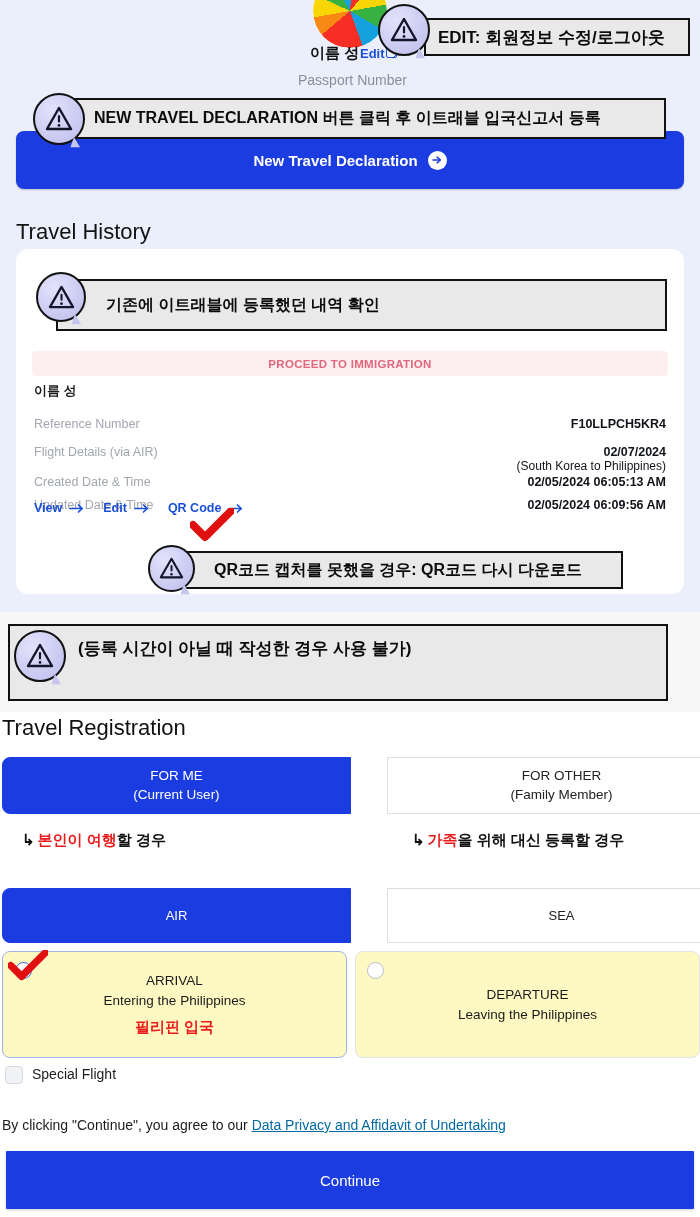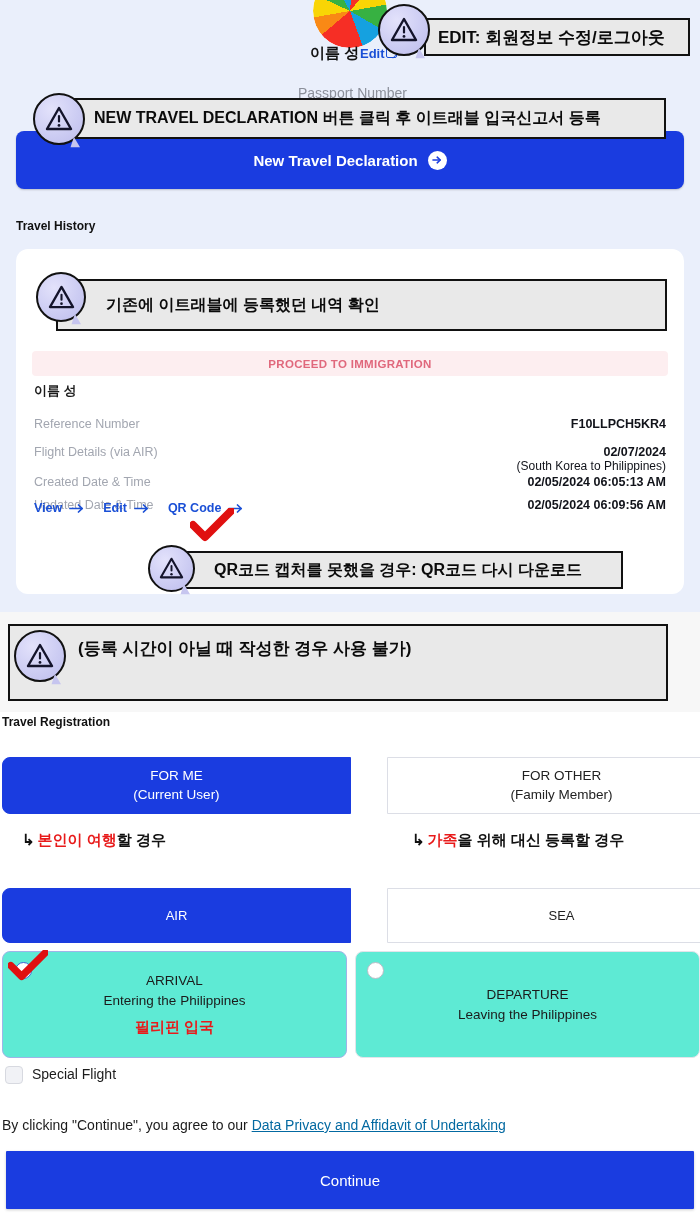--- a/index.html
+++ b/index.html
@@ -73,21 +73,21 @@
   .edit-ext::after {
     content: "";
     position: absolute; left: 2px; top: 2px;
     width: 7px; height: 7px;
     border-top: 1.6px solid #1a4fd6;
     border-right: 1.6px solid #1a4fd6;
     transform: rotate(45deg) scale(.8);
   }
   .passport-label {
     position: absolute;
-    left: 298px; top: 85px;
+    left: 298px; top: 72px;
     font-size: 14px; color: #8b8f9a;
   }
 
   
   .warn-icon {
     position: absolute;
     border-radius: 50%;
     background: radial-gradient(circle at 35% 30%, #e3e2fb 0%, #cdcdf3 55%, #bdbcec 100%);
     border: 2.5px solid #111;
     display: flex; align-items: center; justify-content: center;
@@ -137,21 +137,21 @@
   .arrow-circle {
     width: 19px; height: 19px; border-radius: 50%;
     background: #ffffff;
     display: flex; align-items: center; justify-content: center;
   }
   .arrow-circle svg { display: block; }
 
   
   .section-title {
     position: absolute;
-    font-size: 12px; color: #111; font-weight: bold;
+    font-size: 22px; color: #111; font-weight: normal;
   }
   .history-card {
     position: absolute;
     left: 16px; top: 249px;
     width: 668px; height: 345px;
     background: #ffffff;
     border-radius: 12px;
   }
   .proceed-banner {
     position: absolute;
@@ -210,21 +210,21 @@
   .seg.right { border-radius: 0 8px 8px 0; }
 
   .hint { position: absolute; font-size: 15px; font-weight: bold; color: #111; white-space: nowrap; }
   .hint .red { color: #e81a1a; }
   .hint .hook { font-weight: bold; color: #111; margin-right: 3px; }
 
   
   .ad-card {
     position: absolute;
     border-radius: 8px;
-    background: #5eead4;
+    background: #fef9c3;
     display: flex; flex-direction: column;
     align-items: center; justify-content: center;
     text-align: center;
     line-height: 1.45;
   }
   .ad-card.sel { border: 1px solid #9fb4e8; }
   .ad-card.unsel { border: 1px solid #e2e4ea; }
   .ad-title { font-size: 13.5px; color: #1b1b1b; }
   .ad-sub { font-size: 13.5px; color: #1b1b1b; }
   .ad-kr { font-size: 15px; font-weight: bold; color: #e81a1a; margin-top: 6px; }

